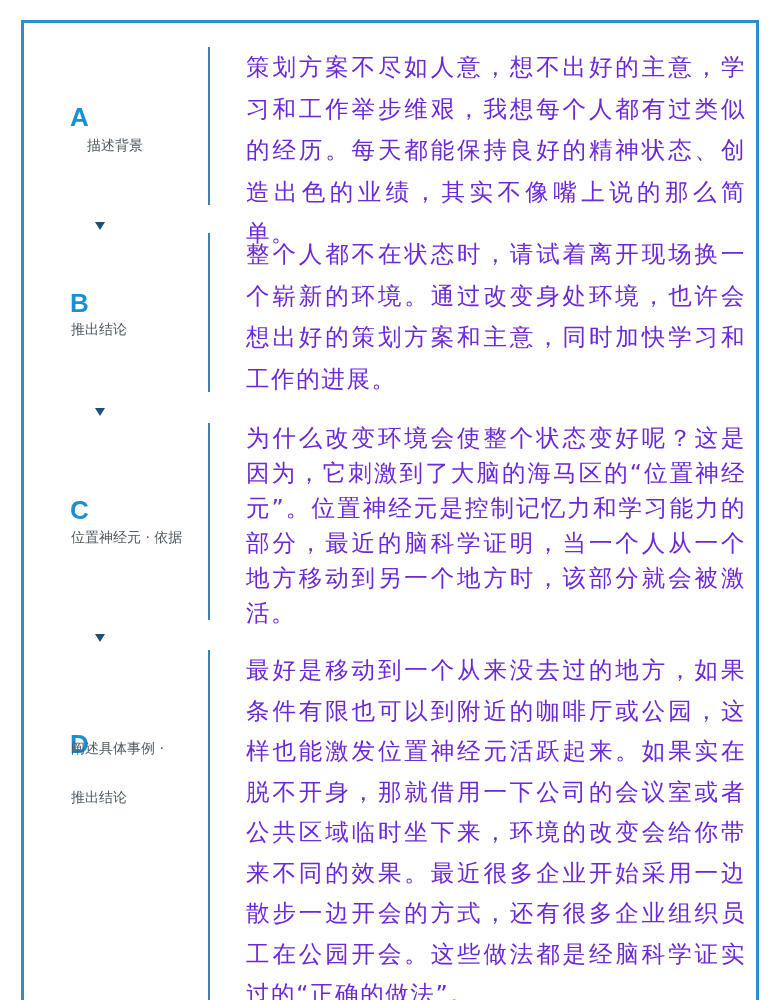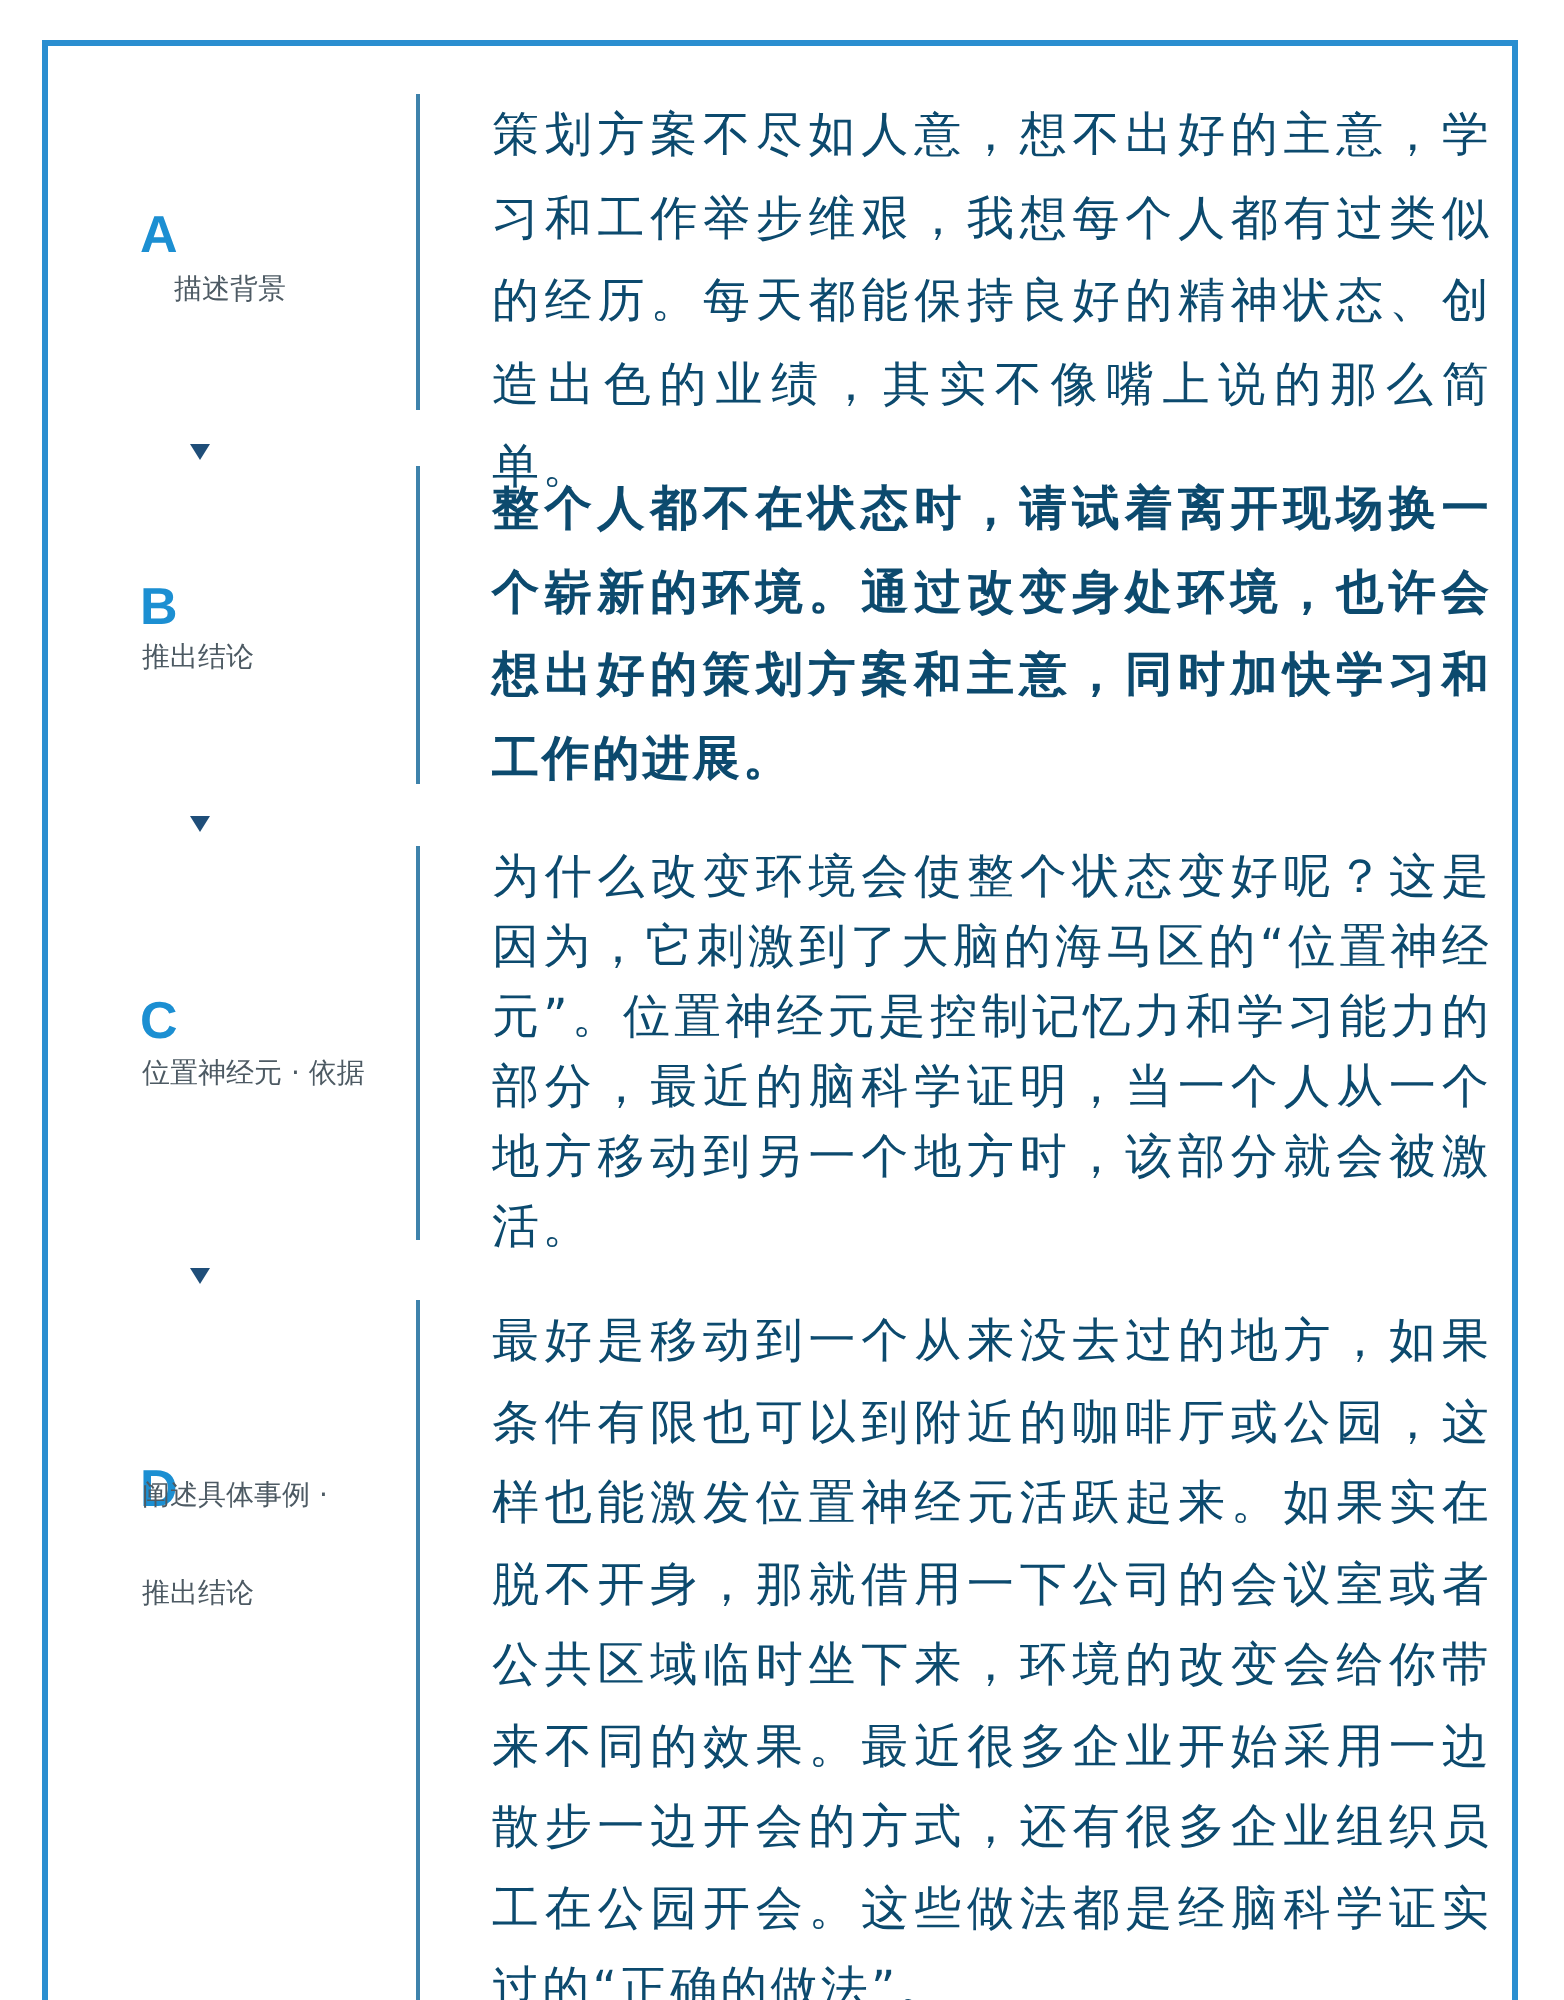--- a/index.html
+++ b/index.html
@@ -56,40 +56,40 @@
     width: 2px;
     background: #3e82ab;
   }
   .para {
     position: absolute;
     left: 246px;
     width: 500px;
     font-size: 23.5px;
     line-height: 41.5px;
     letter-spacing: 1.6px;
-    color: #0c4a6e;
+    color: #6d28d9;
     text-align: justify;
   }
 </style>
 </head>
 <body>
 
 <div class="frame"></div>
 
 <div class="letter" style="top:104px;">A</div>
 <div class="label" style="top:133px;margin-left:16px;">描述背景</div>
 <div class="vline" style="top:47px;height:158px;"></div>
 <div class="para" style="top:47px;">策划方案不尽如人意，想不出好的主意，学习和工作举步维艰，我想每个人都有过类似的经历。每天都能保持良好的精神状态、创造出色的业绩，其实不像嘴上说的那么简单。</div>
 
 <div class="arrow" style="top:222px;"></div>
 
 <div class="letter" style="top:290px;">B</div>
 <div class="label" style="top:318px;font-family:Liberation Mono, monospace;">推出结论</div>
 <div class="vline" style="top:233px;height:159px;"></div>
-<div class="para" style="top:234px;font-weight:bold;">整个人都不在状态时，请试着离开现场换一个崭新的环境。通过改变身处环境，也许会想出好的策划方案和主意，同时加快学习和工作的进展。</div>
+<div class="para" style="top:234px;">整个人都不在状态时，请试着离开现场换一个崭新的环境。通过改变身处环境，也许会想出好的策划方案和主意，同时加快学习和工作的进展。</div>
 
 <div class="arrow" style="top:408px;"></div>
 
 <div class="letter" style="top:497px;">C</div>
 <div class="label" style="top:525px;">位置神经元 · 依据</div>
 <div class="vline" style="top:423px;height:197px;"></div>
 <div class="para" style="top:421px;line-height:35px;">为什么改变环境会使整个状态变好呢？这是因为，它刺激到了大脑的海马区的“位置神经元”。位置神经元是控制记忆力和学习能力的部分，最近的脑科学证明，当一个人从一个地方移动到另一个地方时，该部分就会被激活。</div>
 
 <div class="arrow" style="top:634px;"></div>
 

